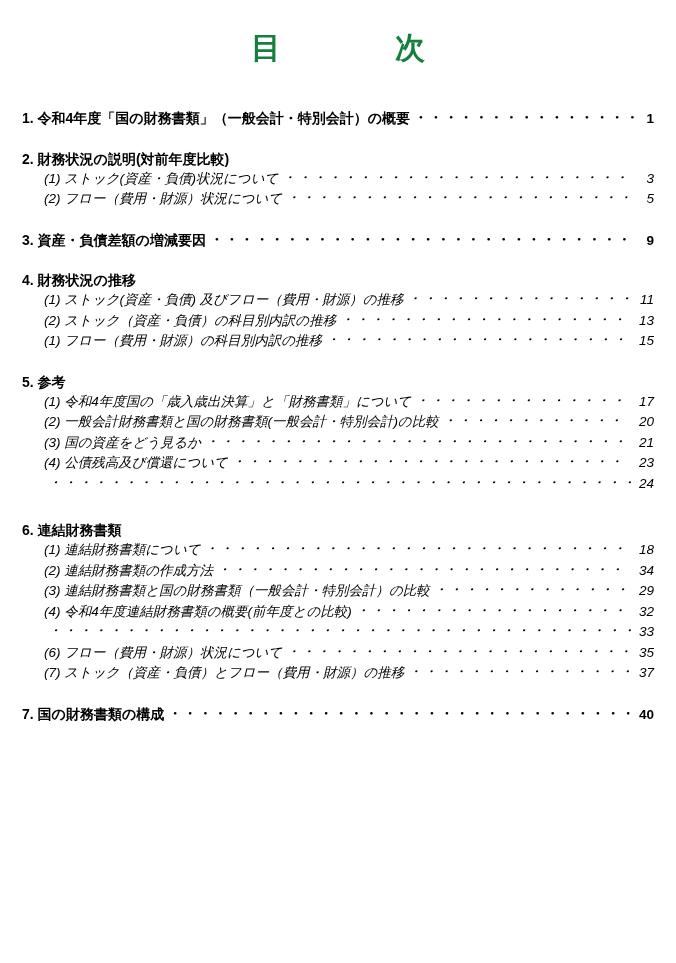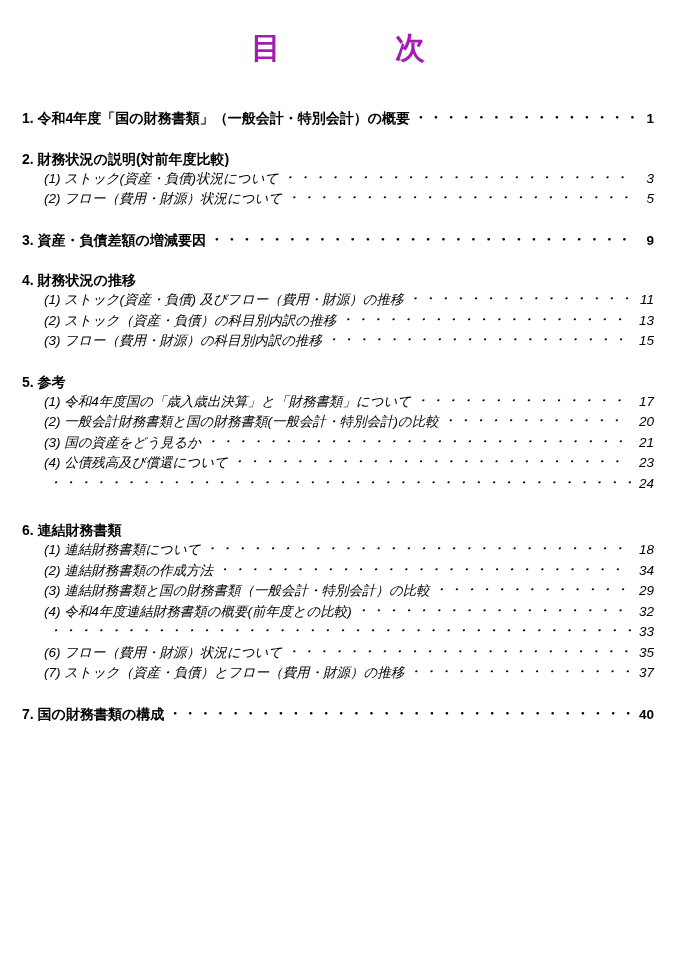--- a/index.html
+++ b/index.html
@@ -22,21 +22,21 @@
     padding: 0 22px;
     position: relative;
   }
   .doc-title {
     text-align: center;
     font-size: 30px;
     font-weight: bold;
     letter-spacing: 18px;
     margin: 28px 0 0 0;
     padding-left: 18px;
-    color: #a21caf;
+    color: #15803d;
   }
   .toc {
     margin-top: 42px;
   }
   .section {
     margin-bottom: 0;
   }
   .entry {
     display: flex;
     align-items: baseline;
@@ -135,21 +135,21 @@
         <span class="label">(1) ストック(資産・負債) 及びフロー（費用・財源）の推移</span>
         <span class="leader">・・・・・・・・・・・・・・・・・・・・・・・・・・・・・・・・・・・・・・・・・・・・・・・・・・・・・・・・・・・・・・・・・・・・・・・・・・・・・・・・・・・・・・・・・・・・・・・・・・・・・・・・・・・・・・・・・・・・・・・・・・・・・・・・・・・・・・・・・・・・・・・・・・・・・・・・・・・・・・・・・・・・・・・・・・・・・・・・・・・・・</span>
         <span class="page-num num-pad">11</span>
       </div>
       <div class="entry lvl2">
         <span class="label">(2) ストック（資産・負債）の科目別内訳の推移</span>
         <span class="leader">・・・・・・・・・・・・・・・・・・・・・・・・・・・・・・・・・・・・・・・・・・・・・・・・・・・・・・・・・・・・・・・・・・・・・・・・・・・・・・・・・・・・・・・・・・・・・・・・・・・・・・・・・・・・・・・・・・・・・・・・・・・・・・・・・・・・・・・・・・・・・・・・・・・・・・・・・・・・・・・・・・・・・・・・・・・・・・・・・・・・・</span>
         <span class="page-num num-pad">13</span>
       </div>
       <div class="entry lvl2">
-        <span class="label">(3) フロー（費用・財源）の科目別内訳の推移</span>
+        <span class="label">(1) フロー（費用・財源）の科目別内訳の推移</span>
         <span class="leader">・・・・・・・・・・・・・・・・・・・・・・・・・・・・・・・・・・・・・・・・・・・・・・・・・・・・・・・・・・・・・・・・・・・・・・・・・・・・・・・・・・・・・・・・・・・・・・・・・・・・・・・・・・・・・・・・・・・・・・・・・・・・・・・・・・・・・・・・・・・・・・・・・・・・・・・・・・・・・・・・・・・・・・・・・・・・・・・・・・・・・</span>
         <span class="page-num num-pad">15</span>
       </div>
     </div>
 
     <div class="gap-md"></div>
 
     <div class="section">
       <div class="entry lvl1">
         <span class="label">5. 参考</span>

